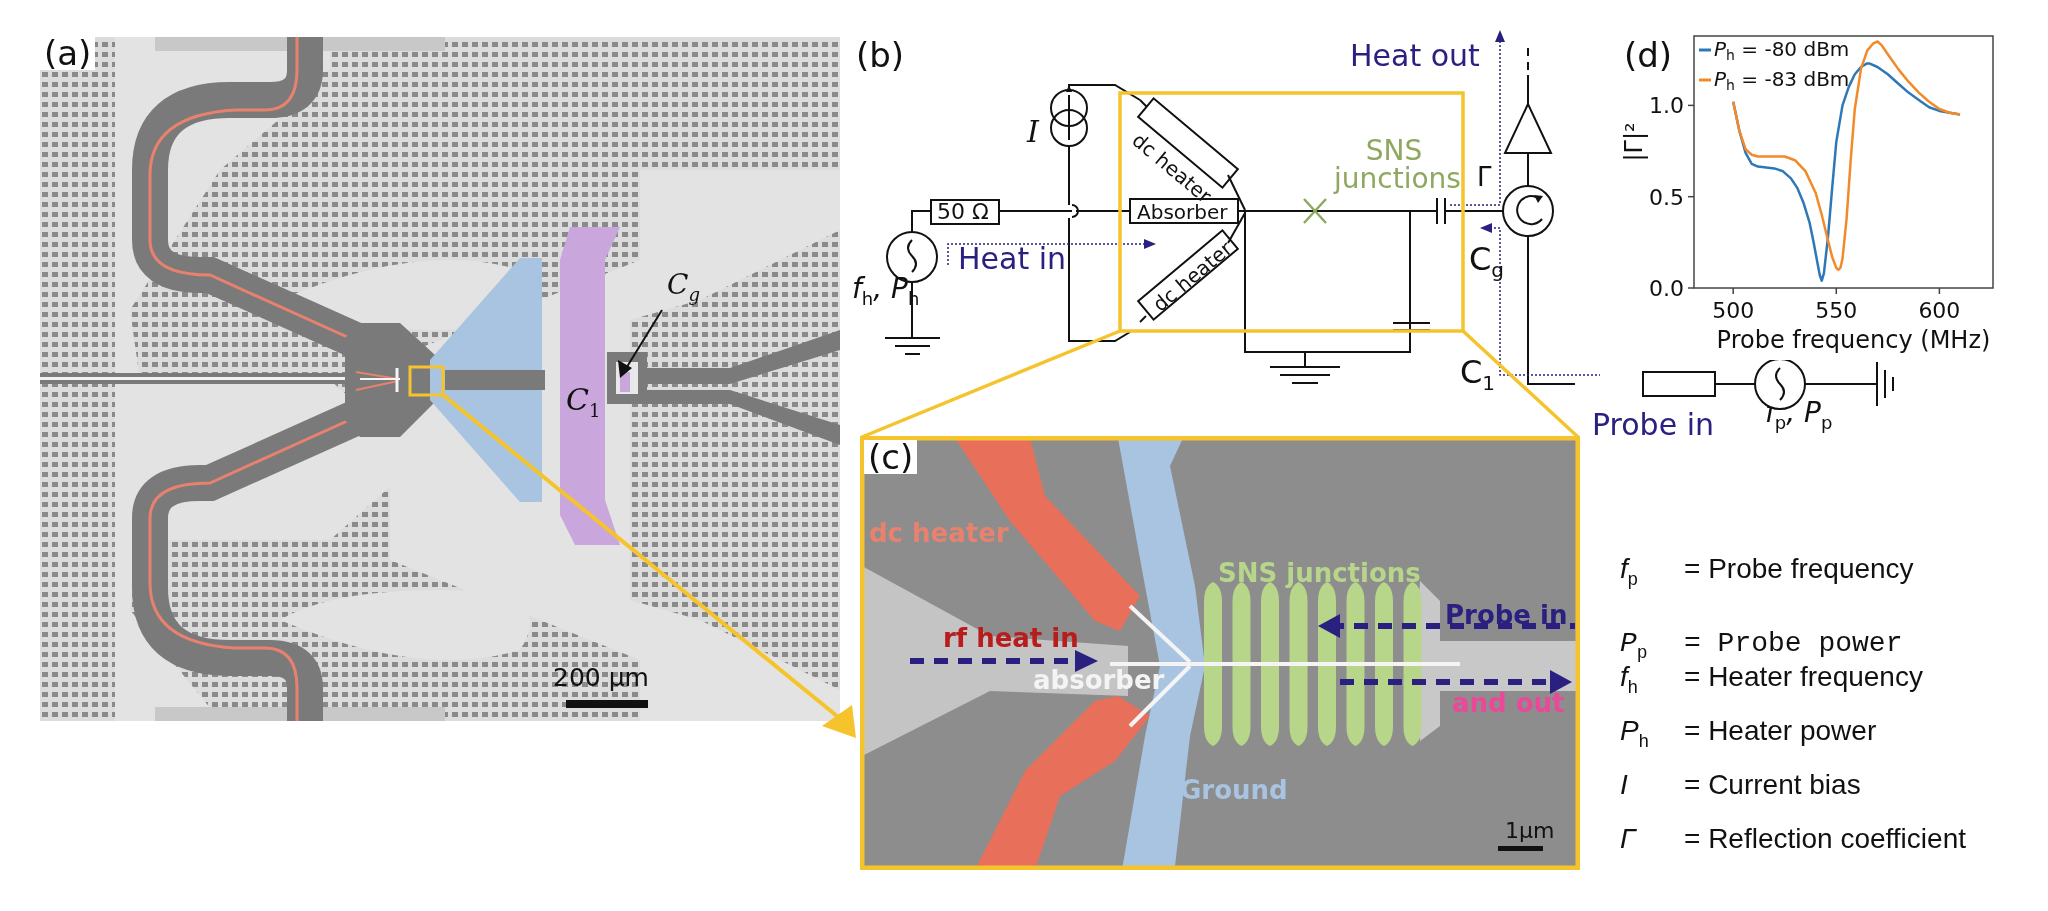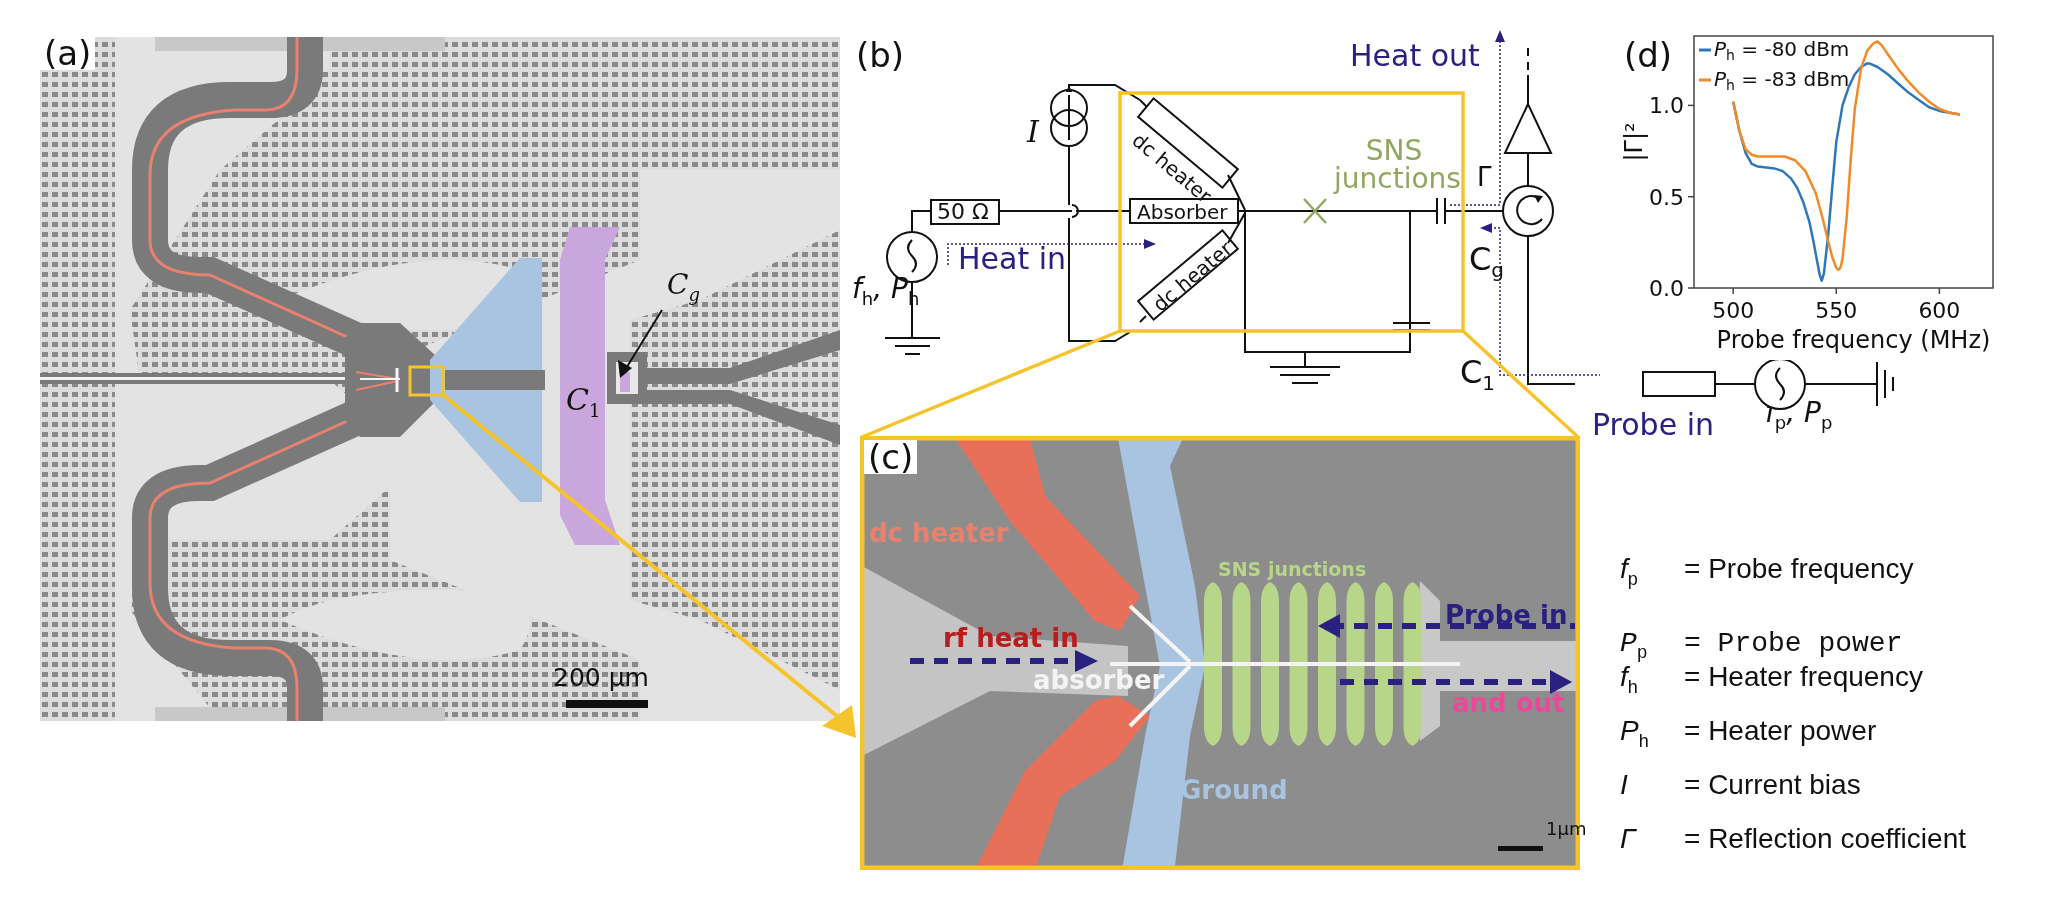--- a/index.html
+++ b/index.html
@@ -233,27 +233,27 @@
   <polygon points="480,178 458,190 480,202" fill="#2a2080"></polygon>
   <line x1="480" y1="246" x2="690" y2="246" stroke="#2a2080" stroke-width="6" stroke-dasharray="14,10"></line>
   <polygon points="690,234 712,246 690,258" fill="#2a2080"></polygon>
 
   <rect x="638" y="410" width="45" height="5" fill="#111"></rect>
 
   <rect x="2" y="2" width="716" height="430" fill="none" stroke="#f5c42c" stroke-width="5"></rect>
 </svg>
 <div class="panel-label" style="left:864px;top:440px;">(c)</div>
 <div class="abs" style="left:869px;top:518px;font-size:26px;font-weight:bold;color:#e8826f;">dc heater</div>
-<div class="abs" style="left:1218px;top:558px;font-size:19px;font-weight:bold;color:#b7d68a;">SNS junctions</div>
+<div class="abs" style="left:1218px;top:558px;font-size:26px;font-weight:bold;color:#b7d68a;">SNS junctions</div>
 <div class="abs" style="left:943px;top:623px;font-size:26px;font-weight:bold;color:#b91c1c;">rf heat in</div>
 <div class="abs" style="left:1033px;top:665px;font-size:26px;font-weight:bold;color:#f4f4f4;">absorber</div>
 <div class="abs" style="left:1445px;top:600px;font-size:26px;font-weight:bold;color:#2a2080;">Probe in</div>
 <div class="abs" style="left:1452px;top:688px;font-size:26px;font-weight:bold;color:#ec4899;">and out</div>
 <div class="abs" style="left:1180px;top:775px;font-size:26px;font-weight:bold;color:#a8c4e0;">Ground</div>
-<div class="abs" style="left:1546px;top:818px;font-size:18px;">1µm</div>
+<div class="abs" style="left:1505px;top:818px;font-size:22px;">1µm</div>
 
 <div class="panel-label" style="left:1620px;top:38px;">(d)</div>
 <svg id="chart" class="abs" style="left:1600px;top:20px" width="448" height="350">
   <rect id="plot-frame" fill="none" stroke="#444" stroke-width="1.5" x="94" y="16" width="299" height="252"></rect>
   <g id="yticks">
       <line x1="88" y1="268" x2="94" y2="268" stroke="#444" stroke-width="1.5"></line>
       <text x="84" y="276" text-anchor="end" font-size="22" fill="#111">0.0</text>
       <line x1="88" y1="176.69565217391303" x2="94" y2="176.69565217391303" stroke="#444" stroke-width="1.5"></line>
       <text x="84" y="184.69565217391303" text-anchor="end" font-size="22" fill="#111">0.5</text>
       <line x1="88" y1="85.39130434782606" x2="94" y2="85.39130434782606" stroke="#444" stroke-width="1.5"></line>

